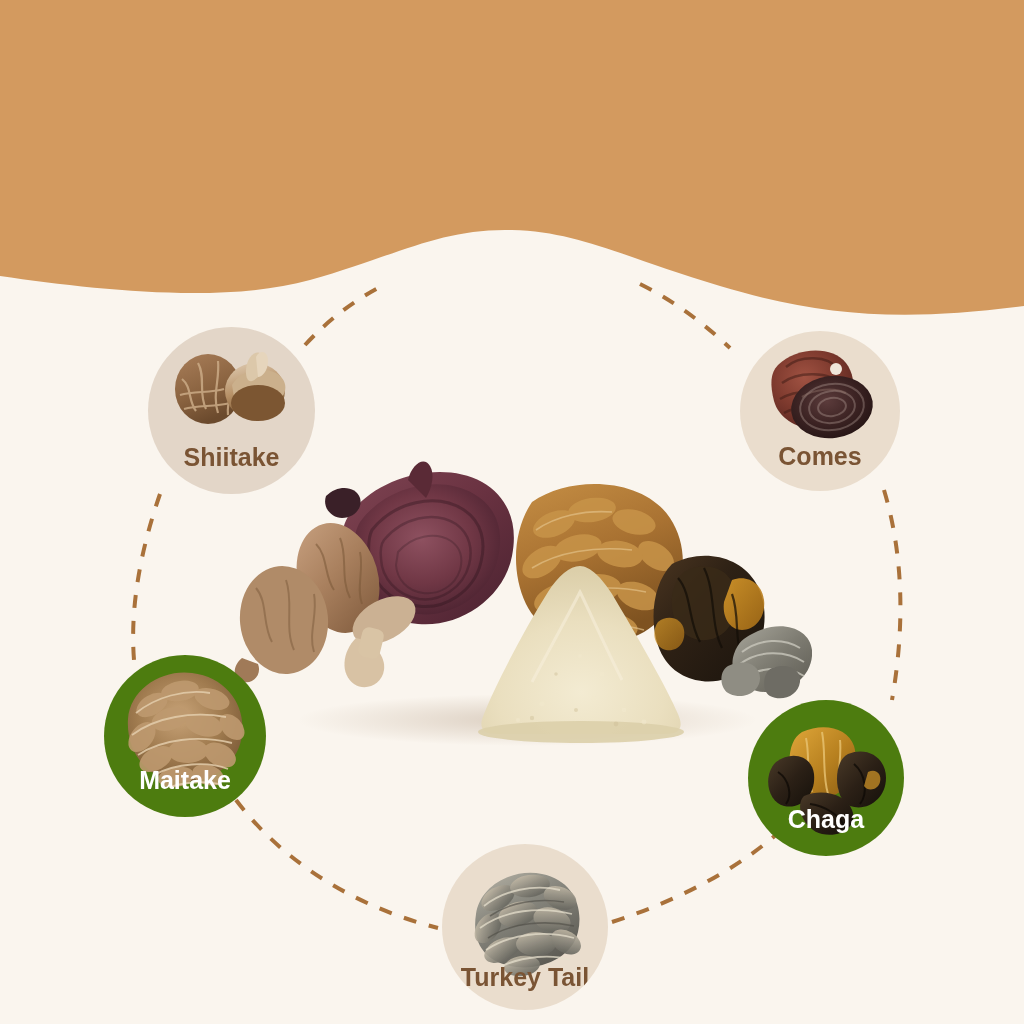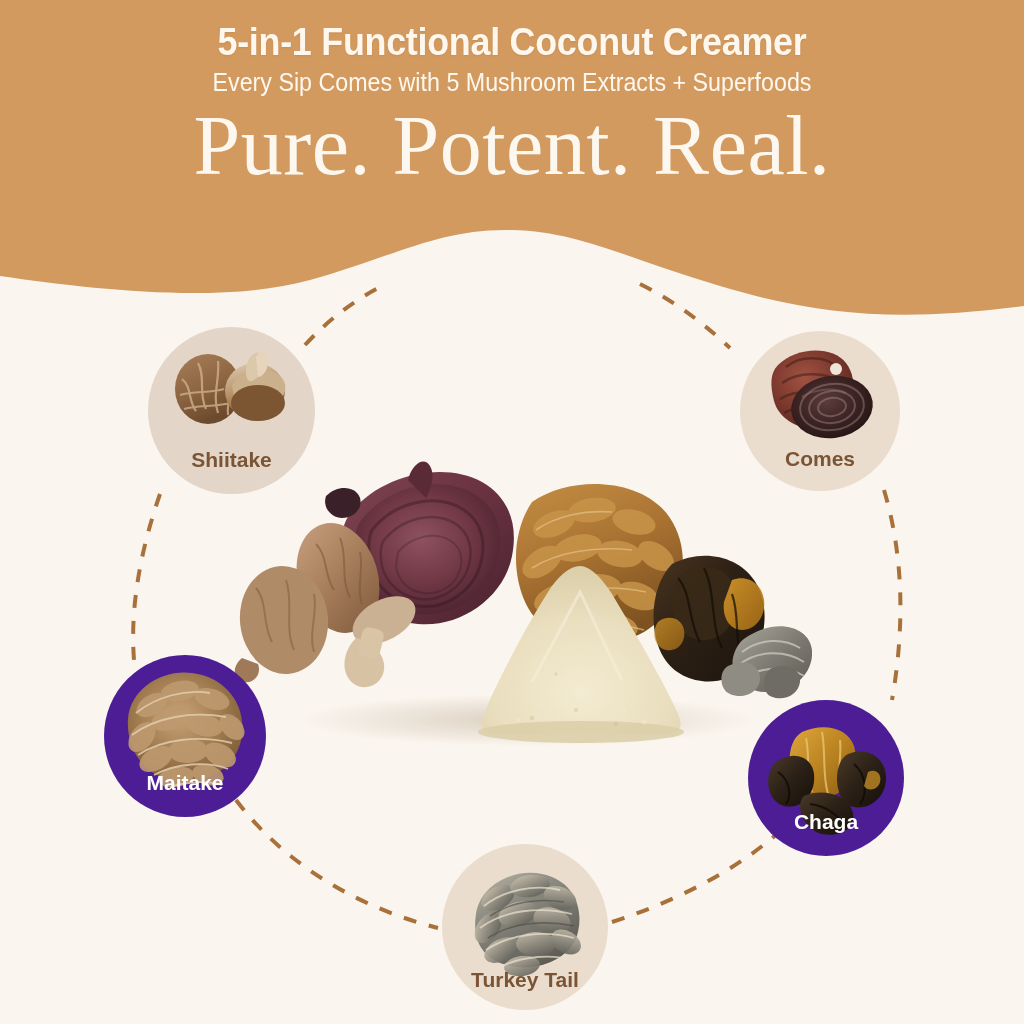--- a/index.html
+++ b/index.html
@@ -42,25 +42,25 @@
   #hero-pile{position:absolute;left:232px;top:452px;width:580px;height:300px;}
   #hero-pile svg{display:block;width:580px;height:300px;}
 
   
   .badge{position:absolute;border-radius:50%;overflow:hidden;}
   .badge .badge-art{position:absolute;left:0;top:0;width:100%;height:100%;}
   .badge .badge-art svg{display:block;width:100%;height:100%;}
   .badge-label{
     position:absolute;left:0;width:100%;text-align:center;
     font-family:"Liberation Sans","DejaVu Sans",sans-serif;
-    font-weight:bold;font-size:21px;line-height:1;
+    font-weight:bold;font-size:25px;line-height:1;
   }
   .badge-light{background:#E3D6C8;}
   .badge-cream{background:#EADDCD;}
-  .badge-accent{background:#4c1d95;}
+  .badge-accent{background:#4d7c0f;}
   .lbl-dark{color:#7A5434;}
   .lbl-light{color:#FFFFFF;}
 
   #badge-shiitake{left:148px;top:327px;width:167px;height:167px;}
   #badge-shiitake .badge-label{bottom:24px;}
   #badge-reishi{left:740px;top:331px;width:160px;height:160px;}
   #badge-reishi .badge-label{bottom:22px;}
   #badge-maitake{left:104px;top:655px;width:162px;height:162px;}
   #badge-maitake .badge-label{bottom:24px;}
   #badge-chaga{left:748px;top:700px;width:156px;height:156px;}
@@ -75,25 +75,20 @@
 
   <div id="header-band">
     <svg viewBox="0 0 1024 340" preserveAspectRatio="none" aria-hidden="true">
       <path d="M0,0 L1024,0 L1024,306 C900,322 820,316 720,286
                C620,256 580,232 512,230
                C440,228 396,256 310,280
                C224,304 96,290 0,276 Z" fill="#D39A5F"></path>
     </svg>
   </div>
 
-  <div id="header-text">
-    <p class="hl1">5-in-1 Functional Coconut Creamer</p>
-    <p class="hl2">Every Sip Comes with 5 Mushroom Extracts + Superfoods</p>
-    <p class="hl3">Pure. Potent. Real.</p>
-  </div>
 
   <svg id="connector-ring" viewBox="0 0 1024 1024" aria-hidden="true">
 
     <path d="M305,345 C330,318 356,299 386,284" fill="none" stroke="#A9713A" stroke-width="4" stroke-linecap="butt" stroke-dasharray="13 13"></path>
     <path d="M640,284 C672,300 700,320 730,348" fill="none" stroke="#A9713A" stroke-width="4" stroke-linecap="butt" stroke-dasharray="13 13"></path>
 
     <path d="M160,494 C140,552 130,608 134,660" fill="none" stroke="#A9713A" stroke-width="4" stroke-linecap="butt" stroke-dasharray="13 13"></path>
 
     <path d="M884,490 C902,550 906,620 892,700" fill="none" stroke="#A9713A" stroke-width="4" stroke-linecap="butt" stroke-dasharray="13 13"></path>
 

